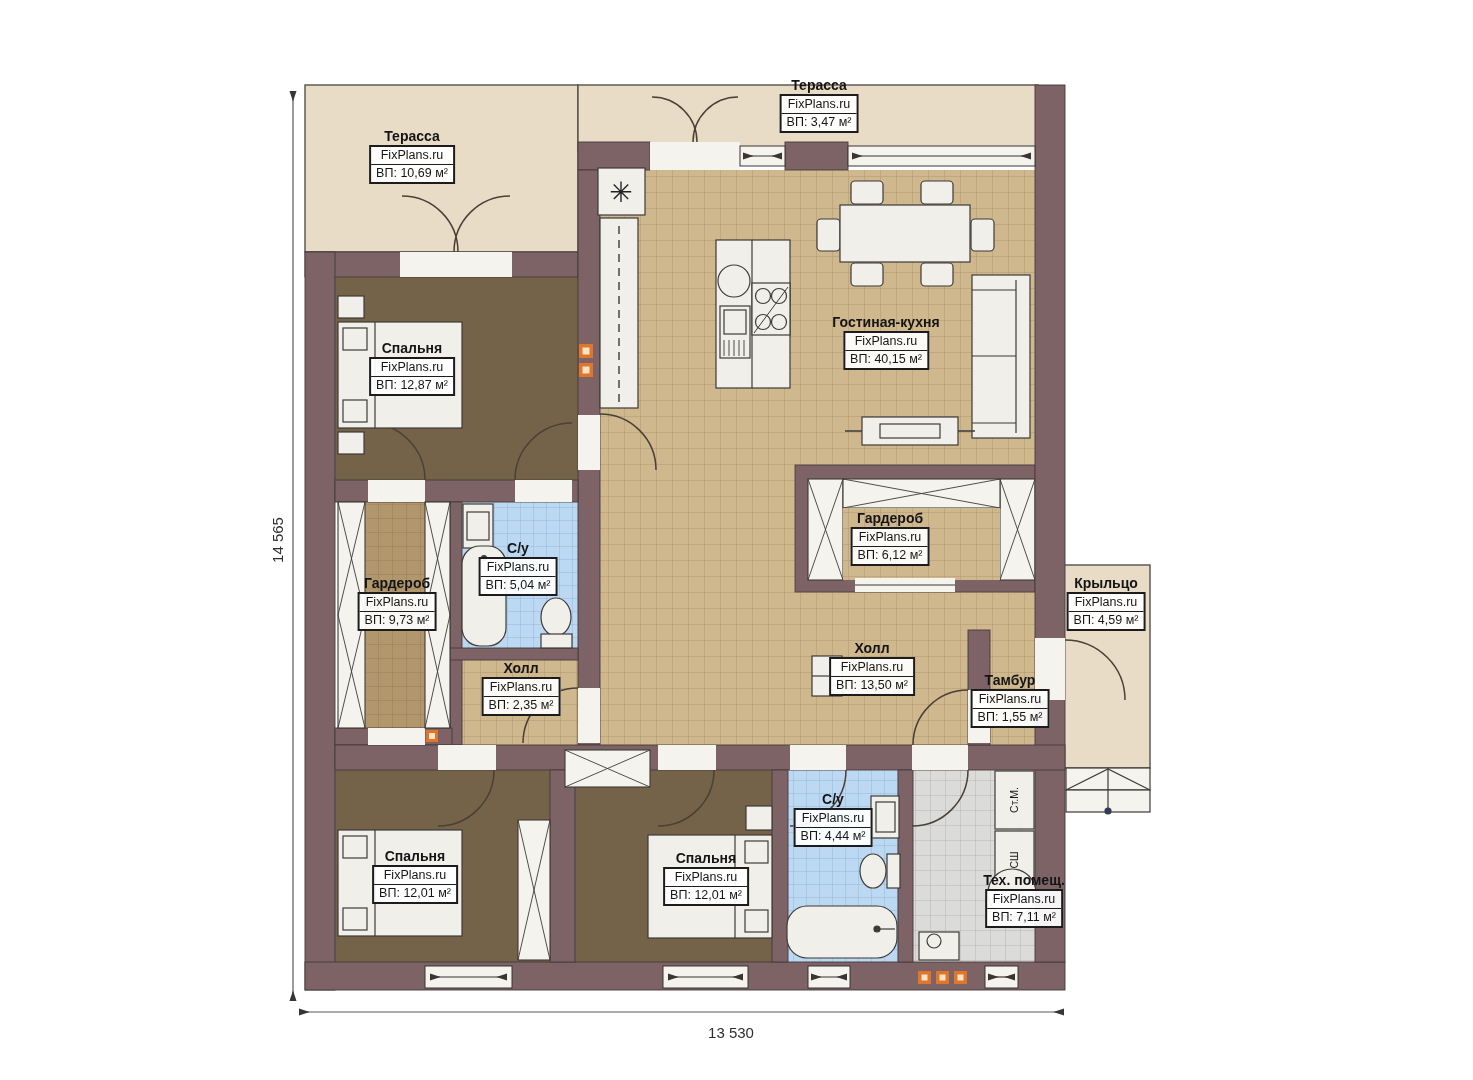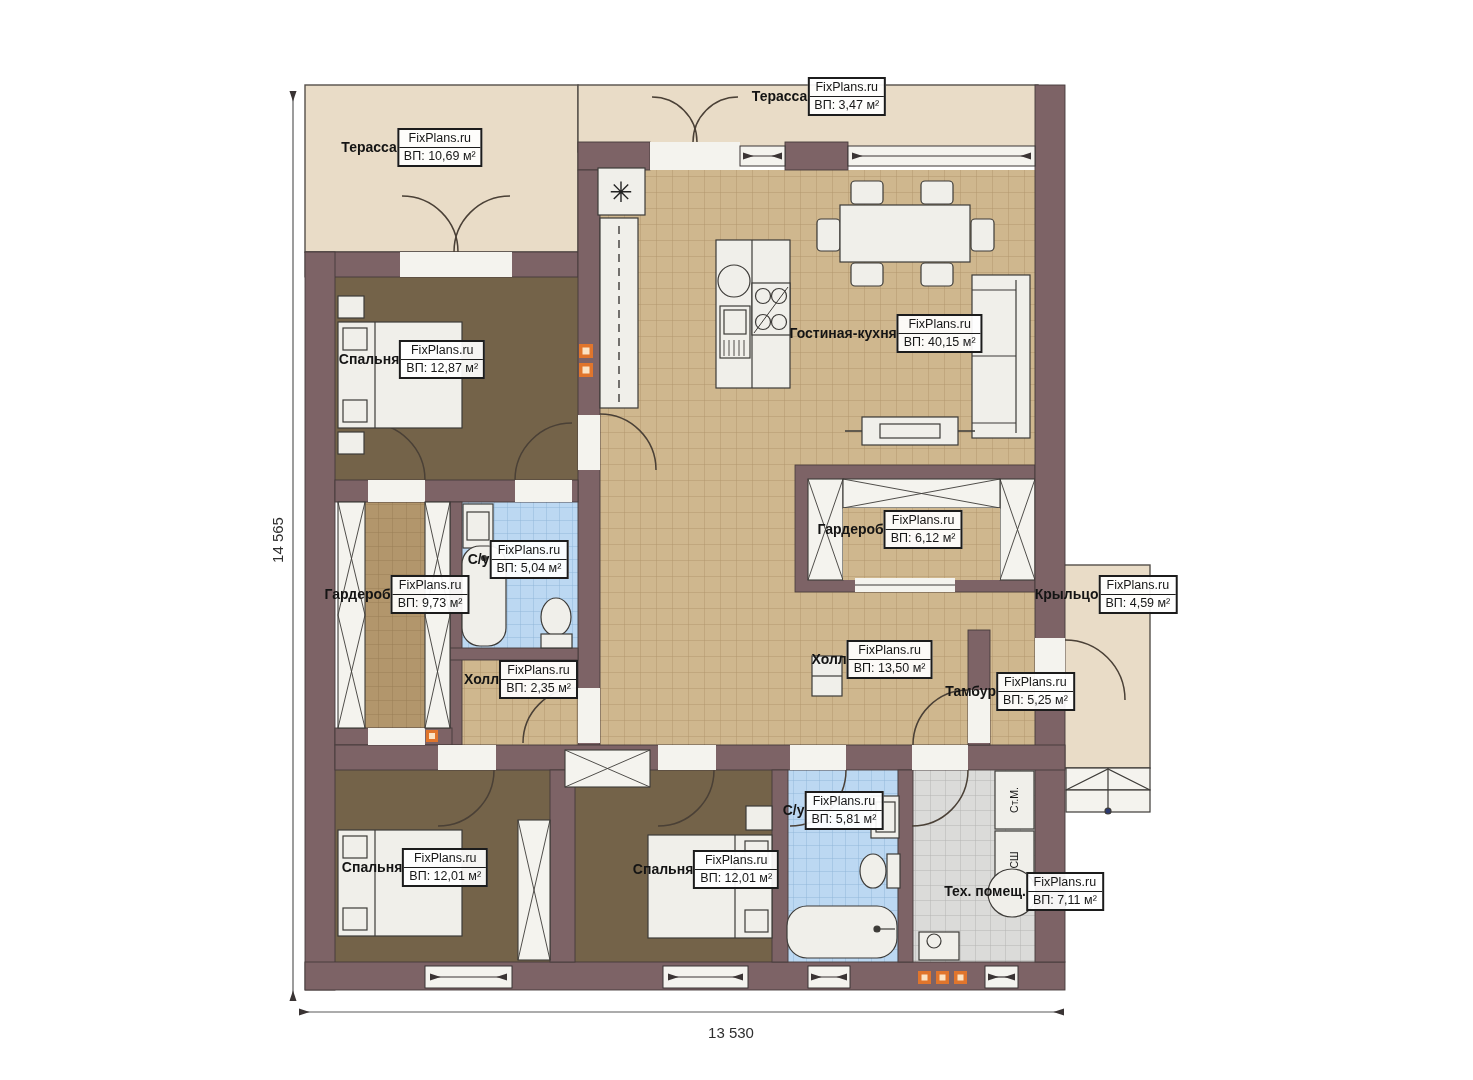--- a/index.html
+++ b/index.html
@@ -1,19 +1,19 @@
 <!DOCTYPE html>
 <html><head>
 <meta charset="utf-8">
 <style>
   html,body{margin:0;padding:0;background:#fff;}
   body{font-family:"Liberation Sans",sans-serif;}
   #plan{position:relative;width:1473px;height:1080px;background:#ffffff;overflow:hidden;}
   #plan svg{position:absolute;left:0;top:0;}
-  .rlabel{position:absolute;transform:translateX(-50%);display:flex;align-items:center;z-index:5;}
+  .rlabel{position:absolute;transform:translateX(-50%);display:flex;flex-direction:column;align-items:center;z-index:5;}
   .rname{font-weight:bold;font-size:14px;color:#141414;white-space:nowrap;line-height:16px;margin-bottom:1px;}
   .rbox{background:rgba(255,255,255,0.93);border:2px solid #1c1c1c;}
   .rrow{padding:0 5px;font-size:12.5px;line-height:17px;color:#161616;text-align:center;white-space:nowrap;border-top:1.5px solid #1c1c1c;}
   .rrow:first-child{border-top:none;}
   .dim{position:absolute;font-size:15px;color:#2e2e2e;white-space:nowrap;z-index:4;}
   #dim-left{left:277px;top:540px;transform:translate(-50%,-50%) rotate(-90deg);}
   #dim-bottom{left:731px;top:1024px;transform:translateX(-50%);}
   .appl{position:absolute;font-size:10.5px;color:#1a1a1a;white-space:nowrap;z-index:5;}
   #appl-wash{left:1014px;top:800px;transform:translate(-50%,-50%) rotate(-90deg);}
   #appl-dry{left:1014px;top:860px;transform:translate(-50%,-50%) rotate(-90deg);}
@@ -363,42 +363,42 @@
     <div class="rname">Крыльцо</div>
     <div class="rbox">
       <div class="rrow">FixPlans.ru</div>
       <div class="rrow">ВП: 4,59 м²</div>
     </div>
   </div>
   <div class="rlabel" style="left:1010px;top:672px">
     <div class="rname">Тамбур</div>
     <div class="rbox">
       <div class="rrow">FixPlans.ru</div>
-      <div class="rrow">ВП: 5,25 м²</div>
+      <div class="rrow">ВП: 1,55 м²</div>
     </div>
   </div>
   <div class="rlabel" style="left:415px;top:848px">
     <div class="rname">Спальня</div>
     <div class="rbox">
       <div class="rrow">FixPlans.ru</div>
       <div class="rrow">ВП: 12,01 м²</div>
     </div>
   </div>
   <div class="rlabel" style="left:706px;top:850px">
     <div class="rname">Спальня</div>
     <div class="rbox">
       <div class="rrow">FixPlans.ru</div>
       <div class="rrow">ВП: 12,01 м²</div>
     </div>
   </div>
   <div class="rlabel" style="left:833px;top:791px">
     <div class="rname">С/у</div>
     <div class="rbox">
       <div class="rrow">FixPlans.ru</div>
-      <div class="rrow">ВП: 5,81 м²</div>
+      <div class="rrow">ВП: 4,44 м²</div>
     </div>
   </div>
   <div class="rlabel" style="left:1024px;top:872px">
     <div class="rname">Тех. помещ.</div>
     <div class="rbox">
       <div class="rrow">FixPlans.ru</div>
       <div class="rrow">ВП: 7,11 м²</div>
     </div>
   </div>
 

